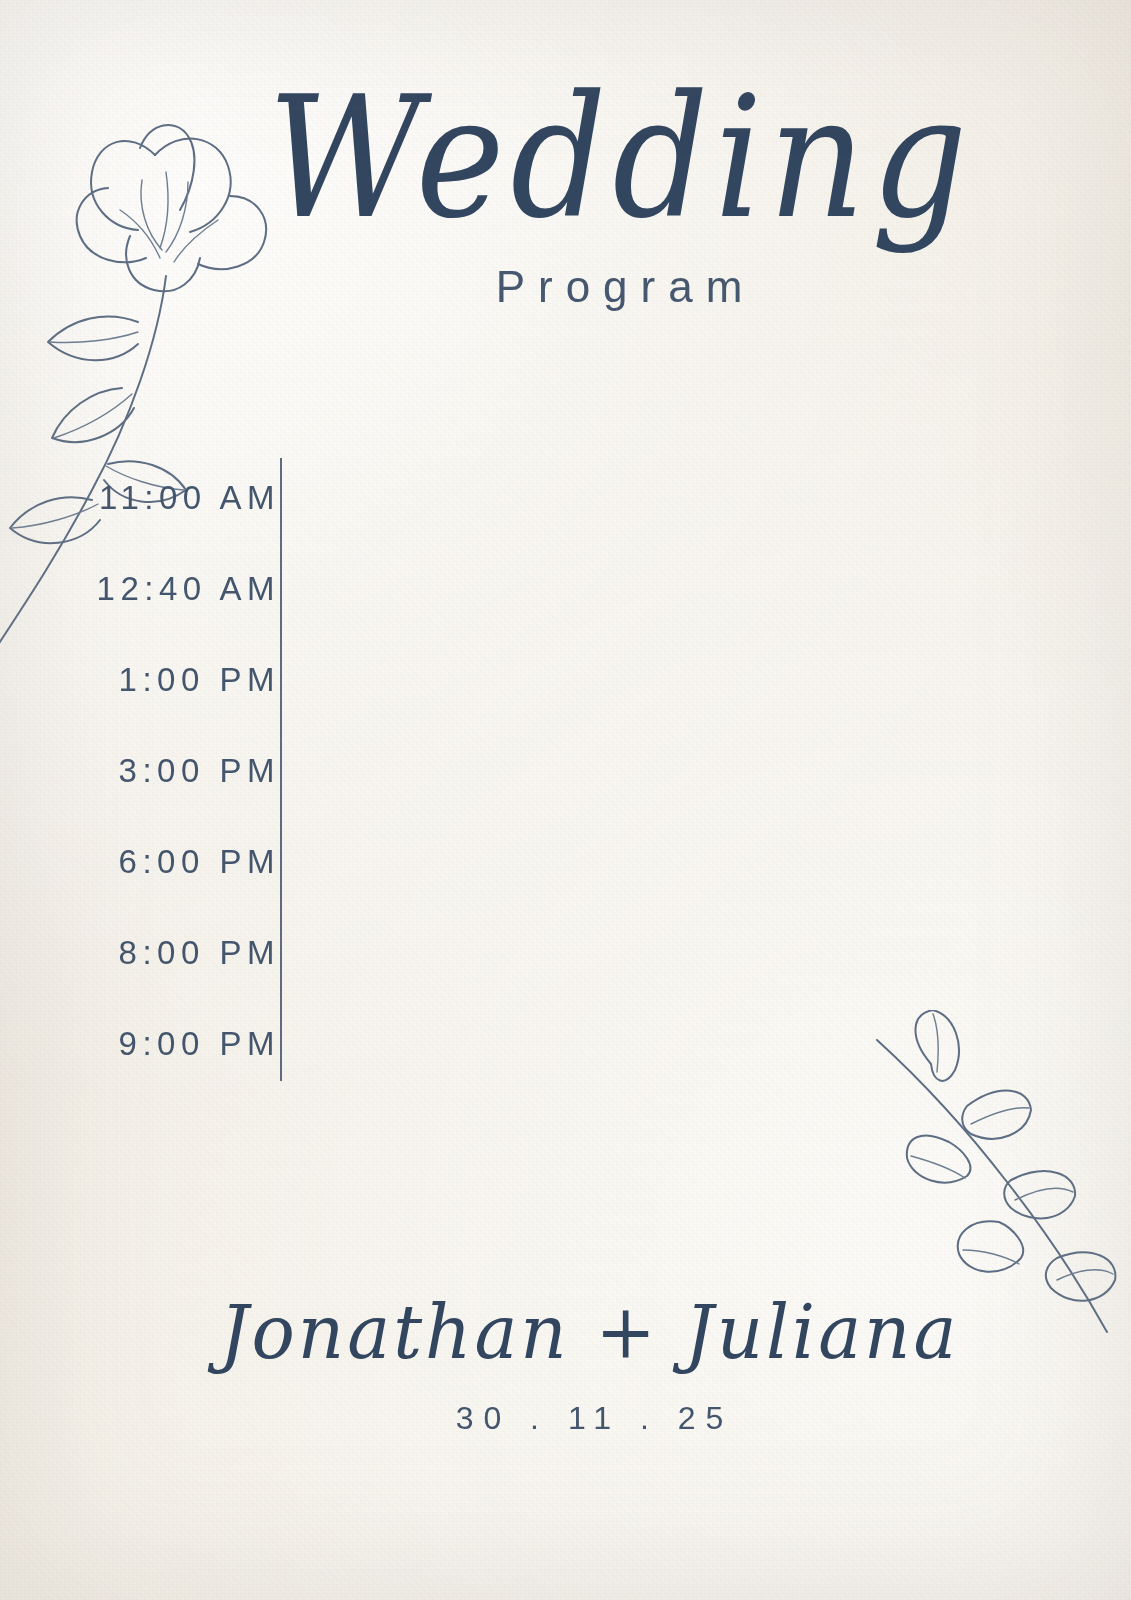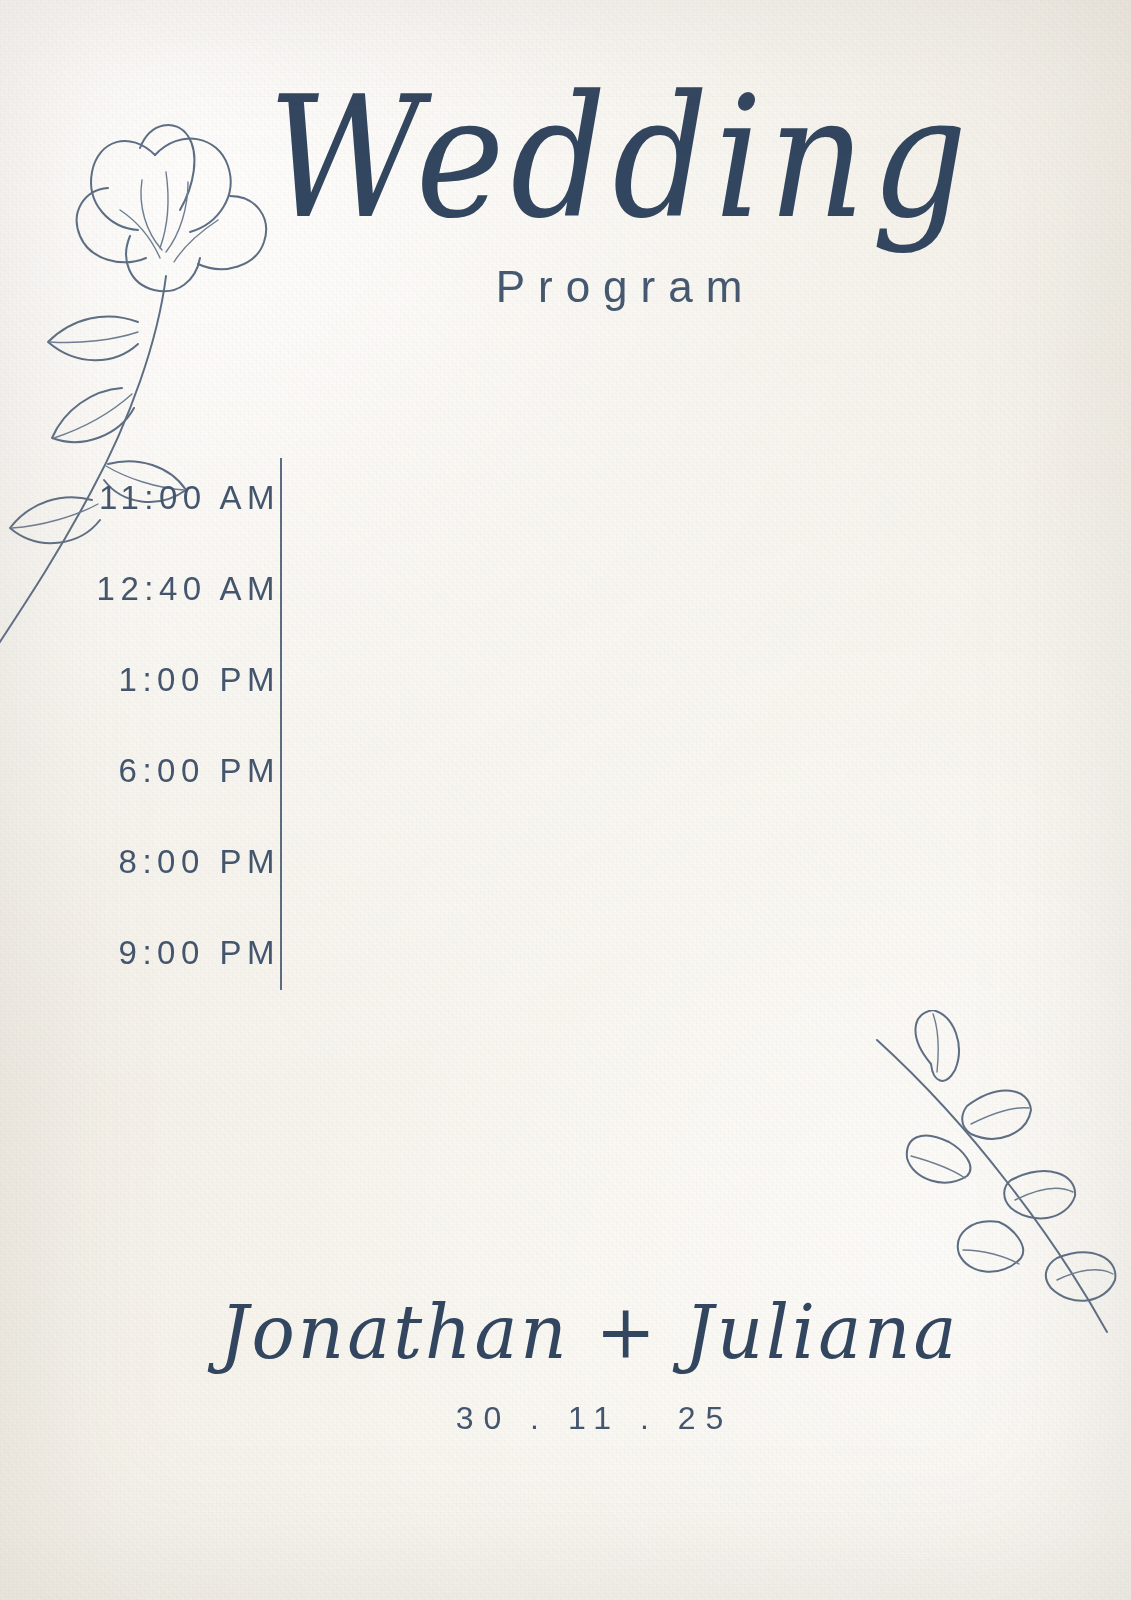--- a/index.html
+++ b/index.html
@@ -221,20 +221,21 @@
     <h1 class="title-script">Wedding</h1>
     <div class="title-sub">Program</div>
   </div>
 
   <div class="schedule">
     <div class="schedule-inner">
       <div class="col-times">
         <div class="row-time">11:00 AM</div>
         <div class="row-time">12:40 AM</div>
         <div class="row-time">1:00 PM</div>
+        <div class="row-time">3:00 PM</div>
         <div class="row-time">6:00 PM</div>
         <div class="row-time">8:00 PM</div>
         <div class="row-time">9:00 PM</div>
       </div>
 
       <div class="divider"></div>
 
     </div>
   </div>
 

